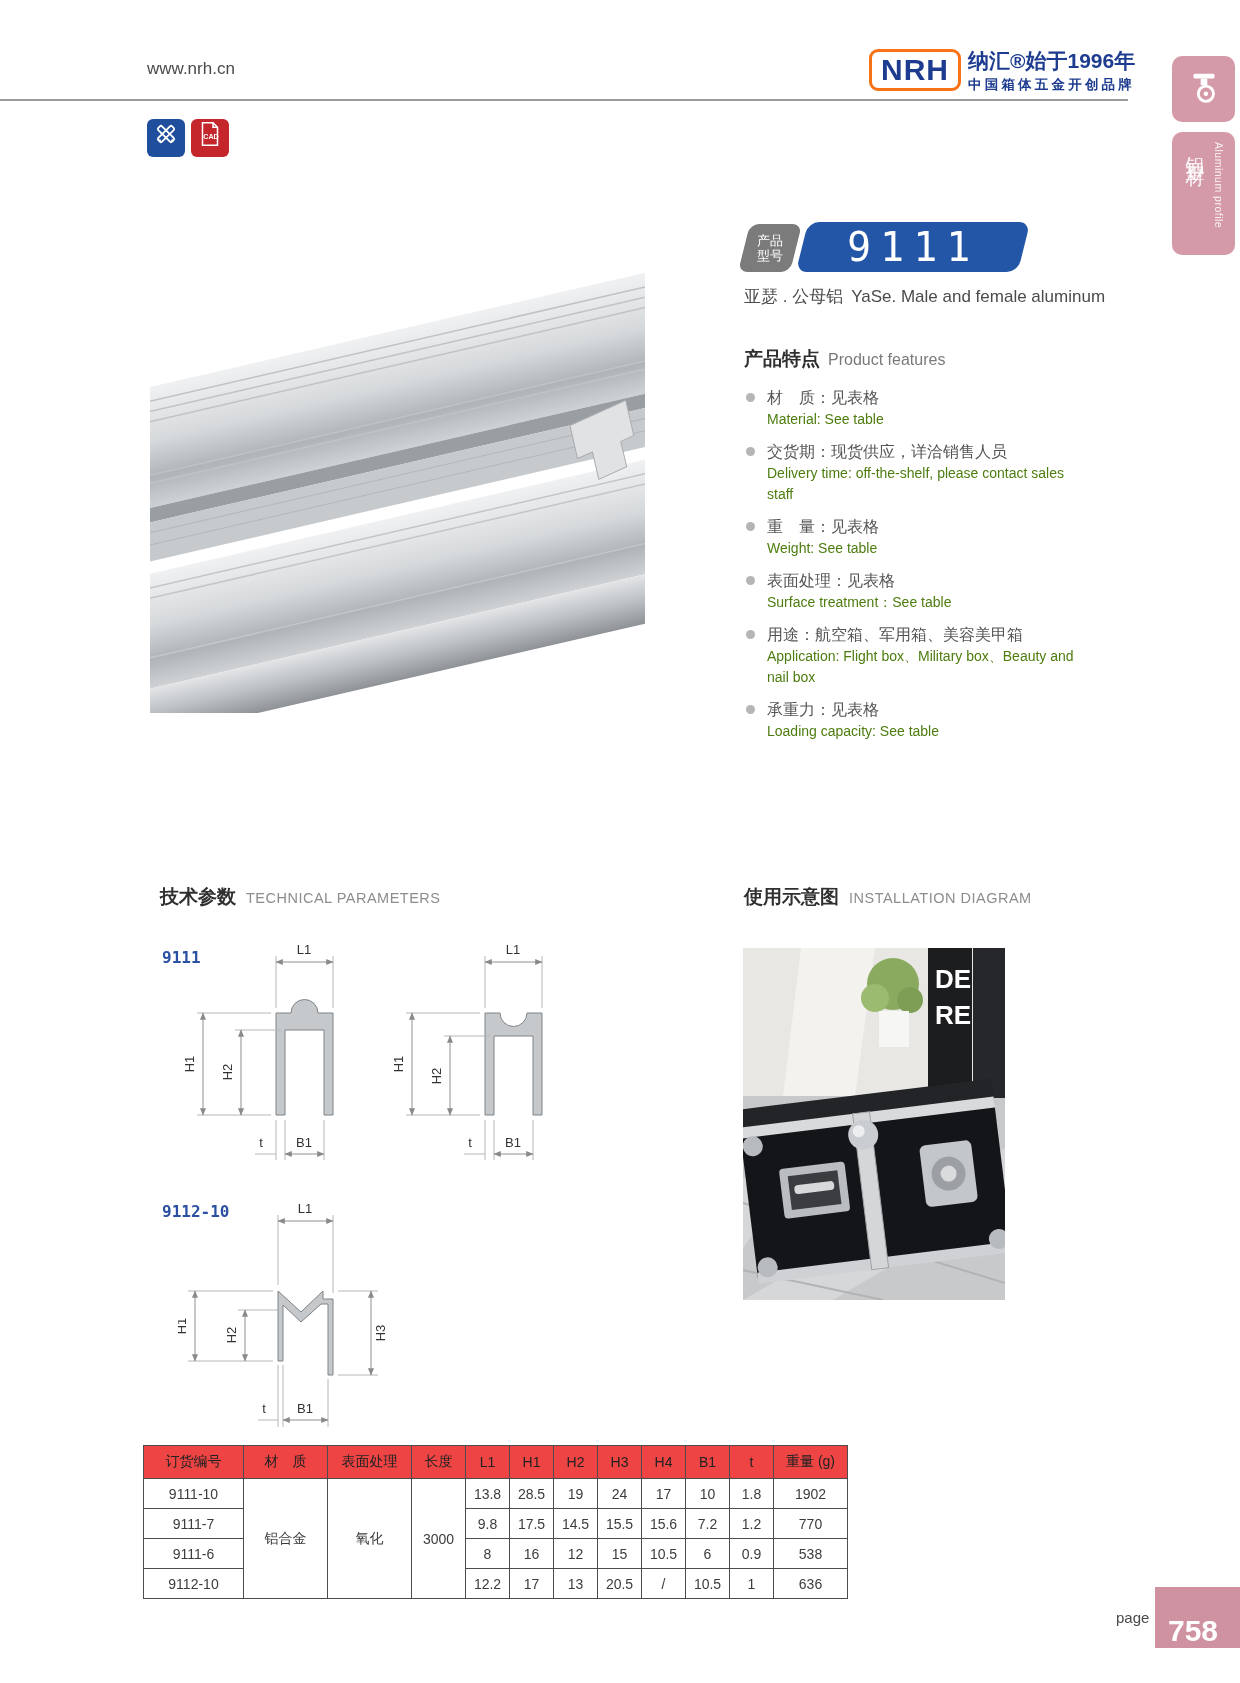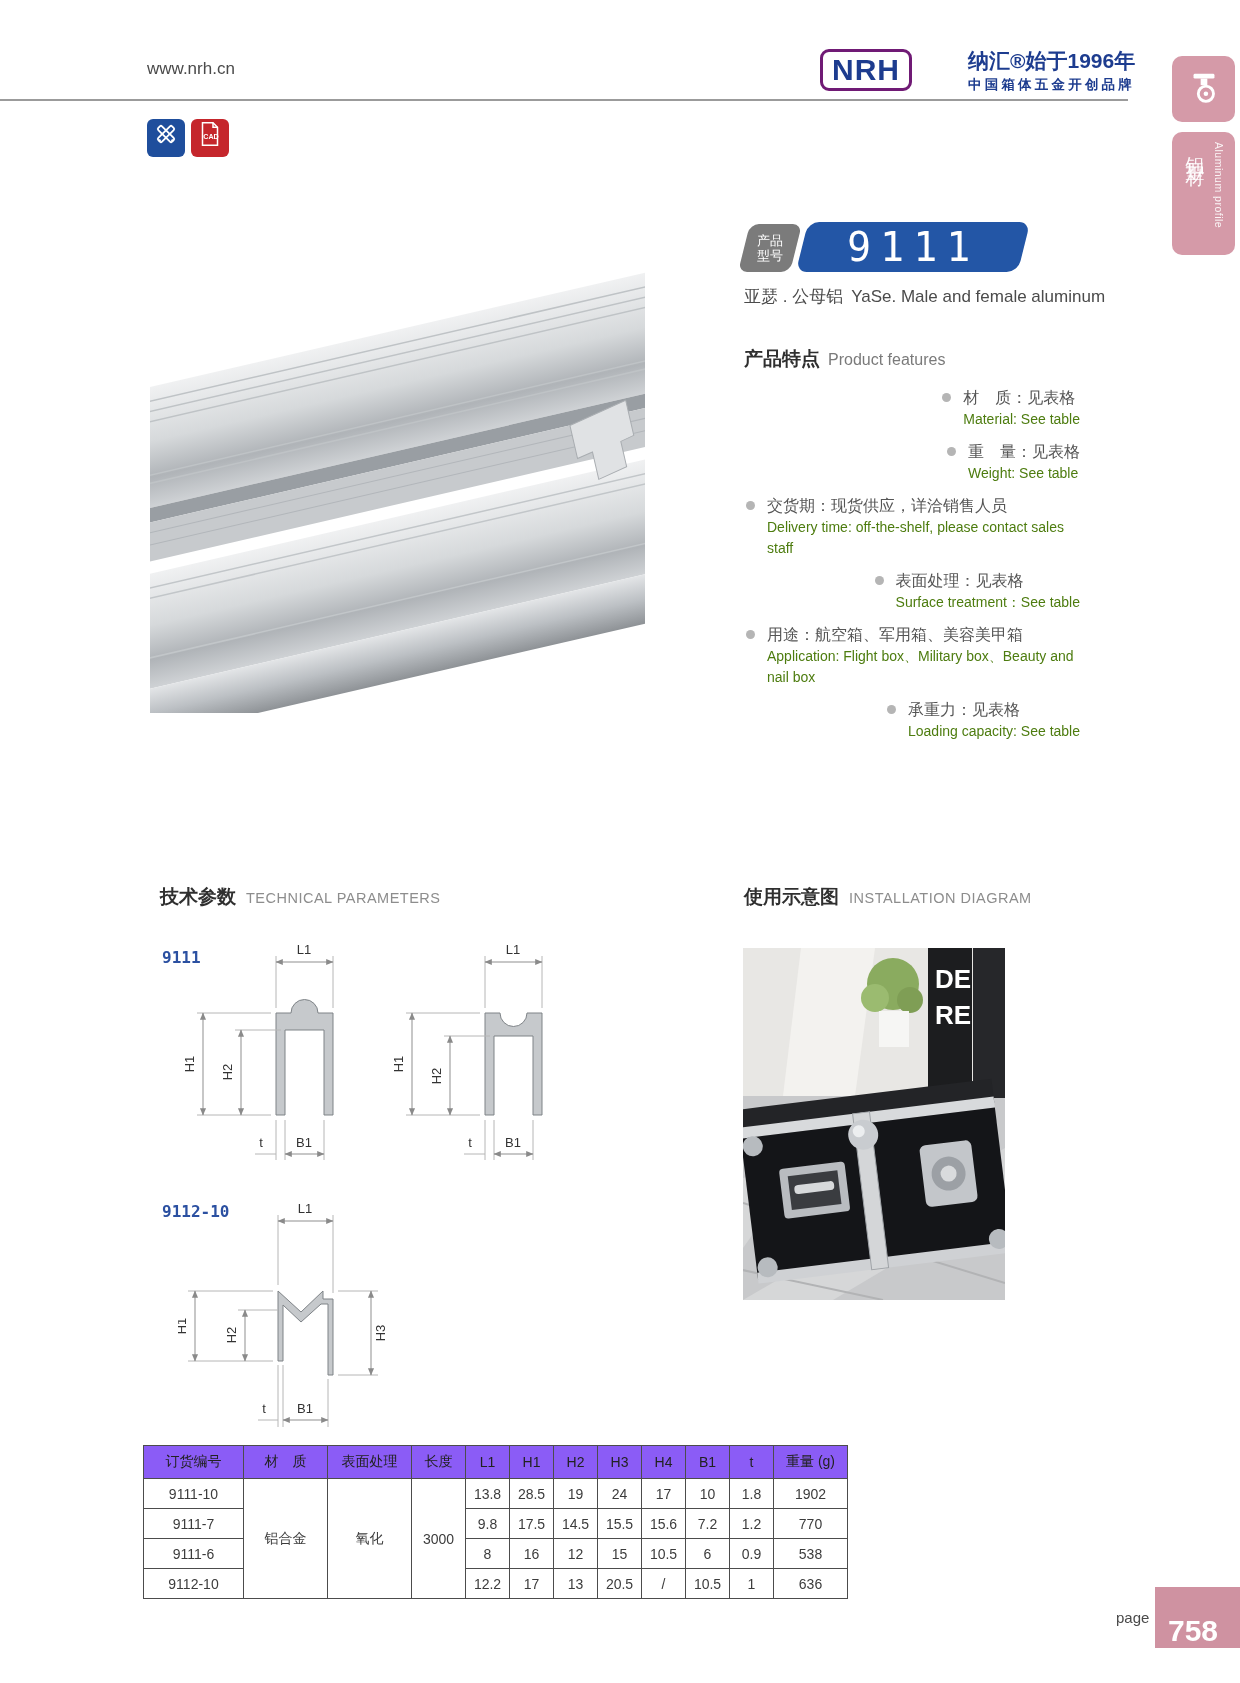--- a/index.html
+++ b/index.html
@@ -7,21 +7,21 @@
         font-family:"Liberation Sans",sans-serif;overflow:hidden;}
   .abs{position:absolute;}
 
   
   .website{left:147px;top:59px;font-size:17px;color:#4a4a4a;text-decoration:none;}
   .divider{left:0;top:99px;width:1128px;height:2px;background:#9b9b9b;}
   .sq-icon{width:38px;height:38px;border-radius:6px;display:flex;justify-content:center;}
   .icon-blue{left:147px;top:119px;background:#1f4e9c;}
   .icon-red{left:191px;top:119px;background:#c5262c;}
 
-  .logo-box{left:820px;top:49px;border:3px solid #701a75;border-radius:9px;padding:1px 9px;
+  .logo-box{left:869px;top:49px;border:3px solid #f97316;border-radius:9px;padding:1px 9px;
             color:#1d3c8f;font-weight:bold;font-size:30px;letter-spacing:1px;}
   .tagline1{left:968px;top:47px;font-size:21px;font-weight:bold;color:#1d3c8f;}
   .tagline2{left:968px;top:76px;font-size:13.5px;font-weight:bold;letter-spacing:3.2px;color:#1d3c8f;}
 
   
   .side-tab{left:1172px;width:63px;background:#d59aa8;border-radius:10px;}
   .tab1{top:56px;height:66px;display:flex;align-items:center;justify-content:center;}
   .tab2{top:132px;height:123px;display:flex;flex-direction:row;justify-content:center;gap:5px;padding-top:10px;box-sizing:border-box;}
   .tab-cn{writing-mode:vertical-rl;font-size:19px;letter-spacing:5px;color:rgba(255,255,255,.95);}
   .tab-en{writing-mode:vertical-rl;font-size:10.5px;letter-spacing:.5px;color:rgba(255,255,255,.9);}
@@ -34,21 +34,21 @@
               transform:skewX(-14deg);display:flex;align-items:center;justify-content:center;}
   .badge-blue .t{transform:skewX(14deg);color:#fff;font-size:40px;letter-spacing:9px;
                  font-family:"DejaVu Sans Mono",monospace;}
   .subtitle{left:744px;top:285px;font-size:17px;color:#4b4b4b;}
   .subtitle .en{margin-left:8px;color:#4b4b4b;}
 
   
   .features{left:744px;top:346px;width:336px;}
   .features h3{margin:0 0 14px 0;font-size:19px;color:#2f2f2f;}
   .features h3 .en{font-weight:normal;font-size:16px;color:#7a7a7a;margin-left:8px;}
-  .feat{display:flex;margin-bottom:10px;justify-content:flex-end;}
+  .feat{display:flex;margin-bottom:10px;}
   .feat .dot{width:9px;height:9px;border-radius:50%;background:#b5b5b5;margin:7px 12px 0 2px;flex:none;}
   .feat .cn{font-size:16px;color:#555;line-height:23px;}
   .feat .en{font-size:14px;color:#4d7c0f;line-height:21px;}
 
   
   .sec{font-size:19px;font-weight:bold;color:#2f2f2f;}
   .sec .en{font-weight:normal;font-size:14.5px;color:#8d8d8d;margin-left:10px;letter-spacing:.5px;}
   .sec-tech{left:160px;top:884px;}
   .sec-install{left:744px;top:884px;}
 
@@ -60,21 +60,21 @@
   .profile{fill:#c6c9cc;stroke:#7e8387;stroke-width:1;}
   .dim{stroke:#8f8f8f;stroke-width:1;marker-start:url(#arr);marker-end:url(#arr);}
   .ext{stroke:#b6b6b6;stroke-width:1;}
   .dtxt{font-family:"Liberation Sans",sans-serif;font-size:13px;fill:#333;}
 
   
   .spec{left:143px;top:1445px;}
   table{border-collapse:collapse;table-layout:fixed;width:704px;}
   th,td{border:1px solid #4c4c4c;text-align:center;font-size:14px;color:#3c3c3c;
         padding:0;height:29px;overflow:hidden;white-space:nowrap;}
-  th{background:#8b5cf6;height:32px;font-weight:normal;color:#222;text-align:center;}
+  th{background:#ef4444;height:32px;font-weight:normal;color:#222;text-align:center;}
 
   
   .page-label{left:1116px;top:1609px;font-size:15px;color:#4a4a4a;}
   .page-num{left:1155px;top:1587px;width:85px;height:61px;background:#cf92a1;display:flex;align-items:flex-end;}
   .page-num .t{color:#fff;font-size:30px;font-weight:bold;margin-left:13px;}
 </style>
 </head>
 <body>
 
 <div id="page">
@@ -184,29 +184,29 @@
     <div class="feat">
       <span class="dot"></span>
       <div>
           <div class="cn">材　质：见表格</div>
           <div class="en">Material: See table</div>
         </div>
     </div>
     <div class="feat">
       <span class="dot"></span>
       <div>
+          <div class="cn">交货期：现货供应，详洽销售人员</div>
+          <div class="en">Delivery time: off-the-shelf, please contact sales staff</div>
+        </div>
+    </div>
+    <div class="feat">
+      <span class="dot"></span>
+      <div>
           <div class="cn">重　量：见表格</div>
           <div class="en">Weight: See table</div>
-        </div>
-    </div>
-    <div class="feat">
-      <span class="dot"></span>
-      <div>
-          <div class="cn">交货期：现货供应，详洽销售人员</div>
-          <div class="en">Delivery time: off-the-shelf, please contact sales staff</div>
         </div>
     </div>
     <div class="feat">
       <span class="dot"></span>
       <div>
           <div class="cn">表面处理：见表格</div>
           <div class="en">Surface treatment：See table</div>
         </div>
     </div>
     <div class="feat">

